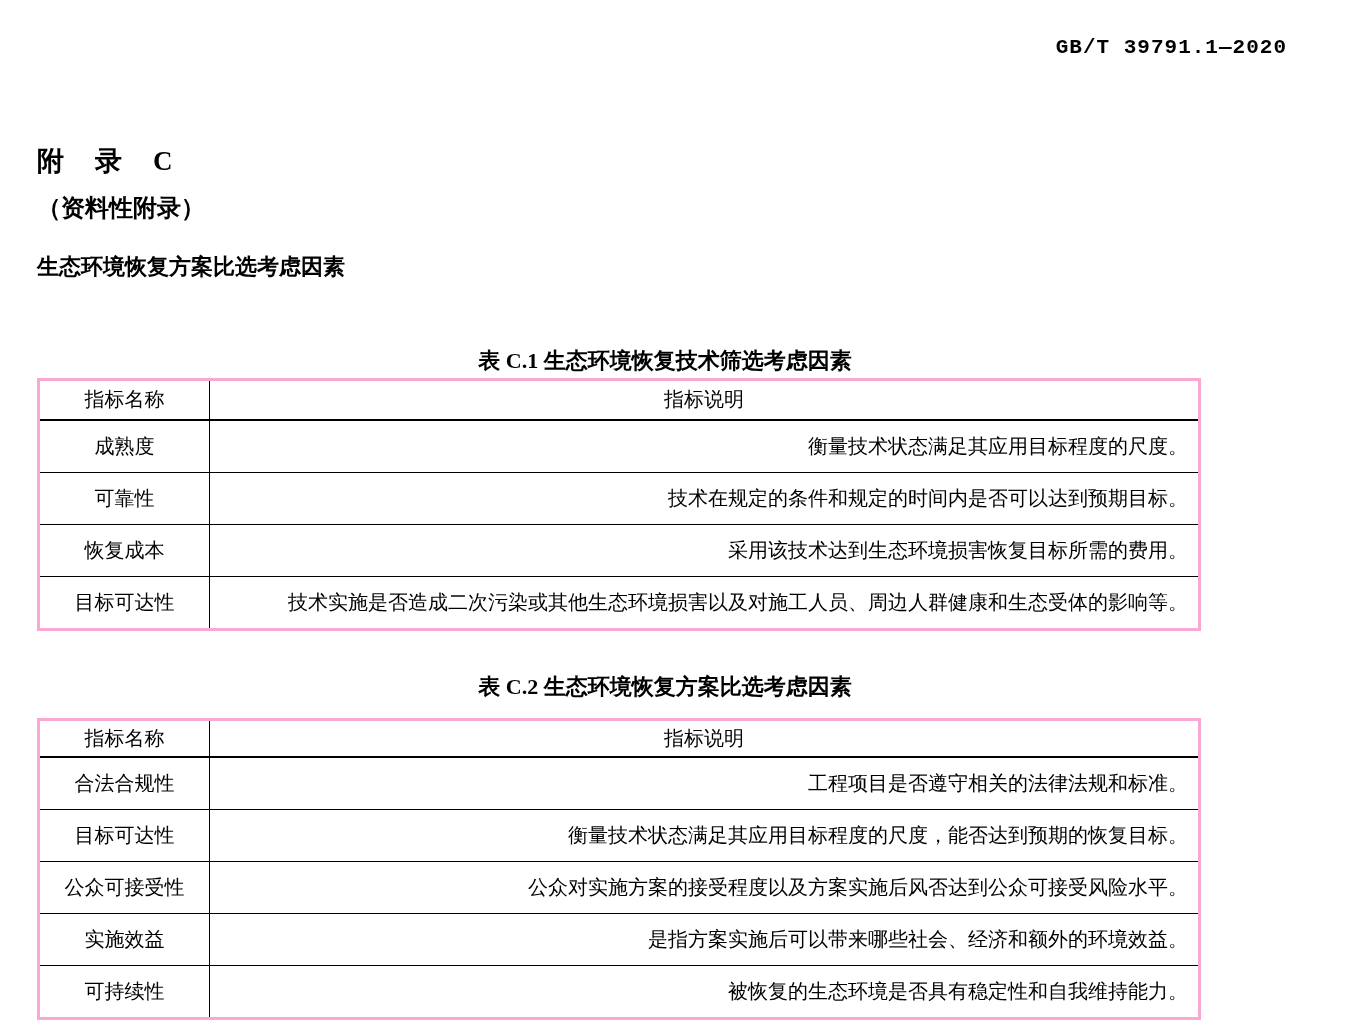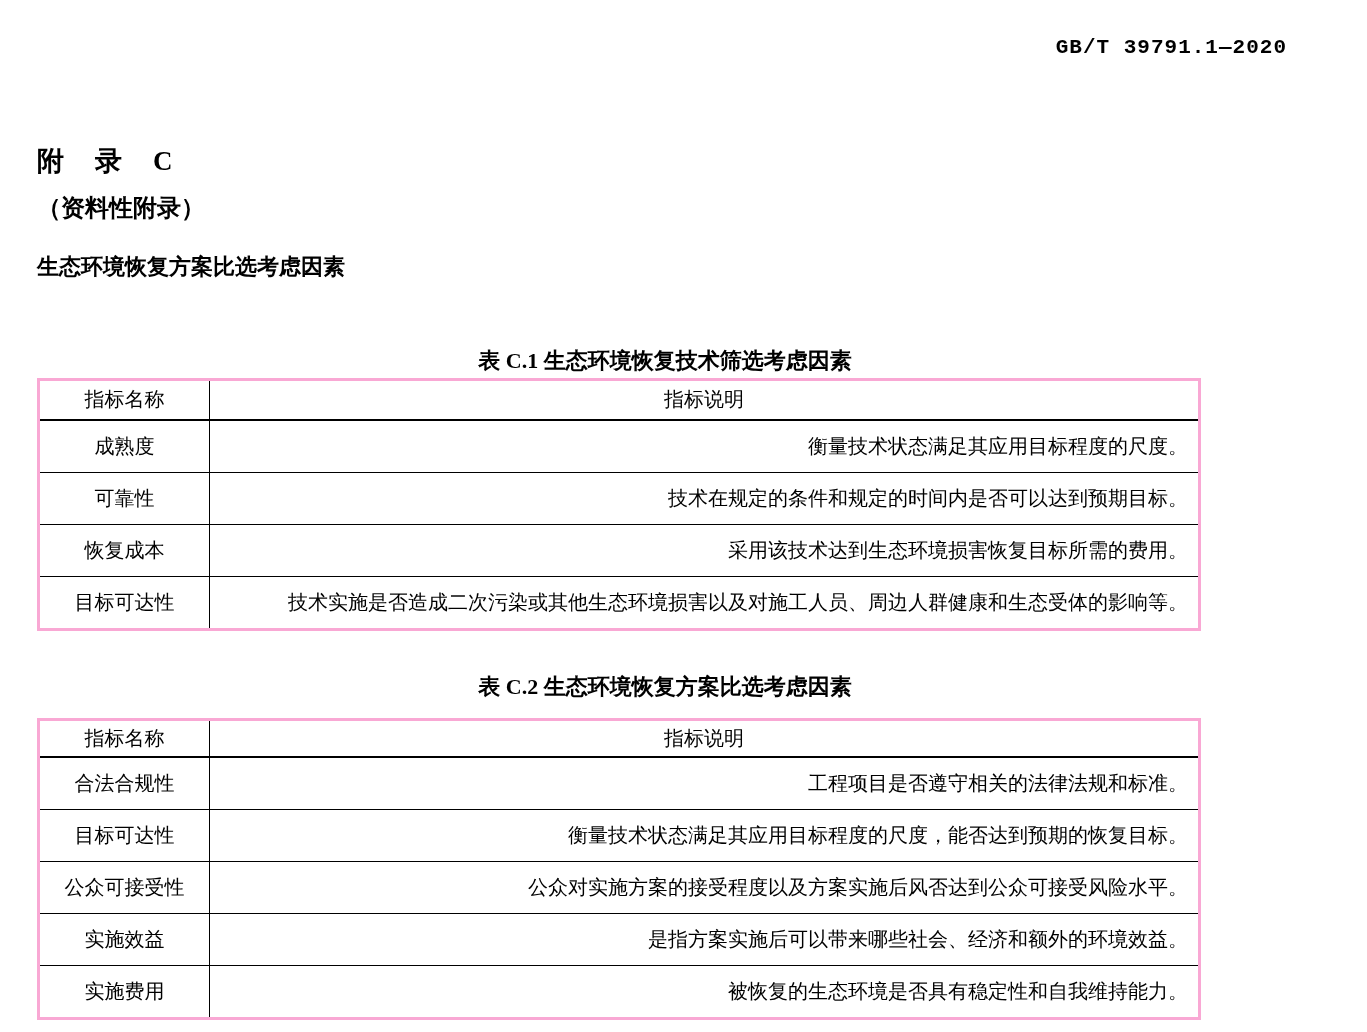--- a/index.html
+++ b/index.html
@@ -169,17 +169,17 @@
     </tr>
     <tr>
       <td class="name-cell">公众可接受性</td>
       <td class="desc-cell">公众对实施方案的接受程度以及方案实施后风否达到公众可接受风险水平。</td>
     </tr>
     <tr>
       <td class="name-cell">实施效益</td>
       <td class="desc-cell">是指方案实施后可以带来哪些社会、经济和额外的环境效益。</td>
     </tr>
     <tr>
-      <td class="name-cell">实施费用</td>
+      <td class="name-cell">可持续性</td>
       <td class="desc-cell">被恢复的生态环境是否具有稳定性和自我维持能力。</td>
     </tr>
   </tbody>
 </table>
 
 </body></html>

